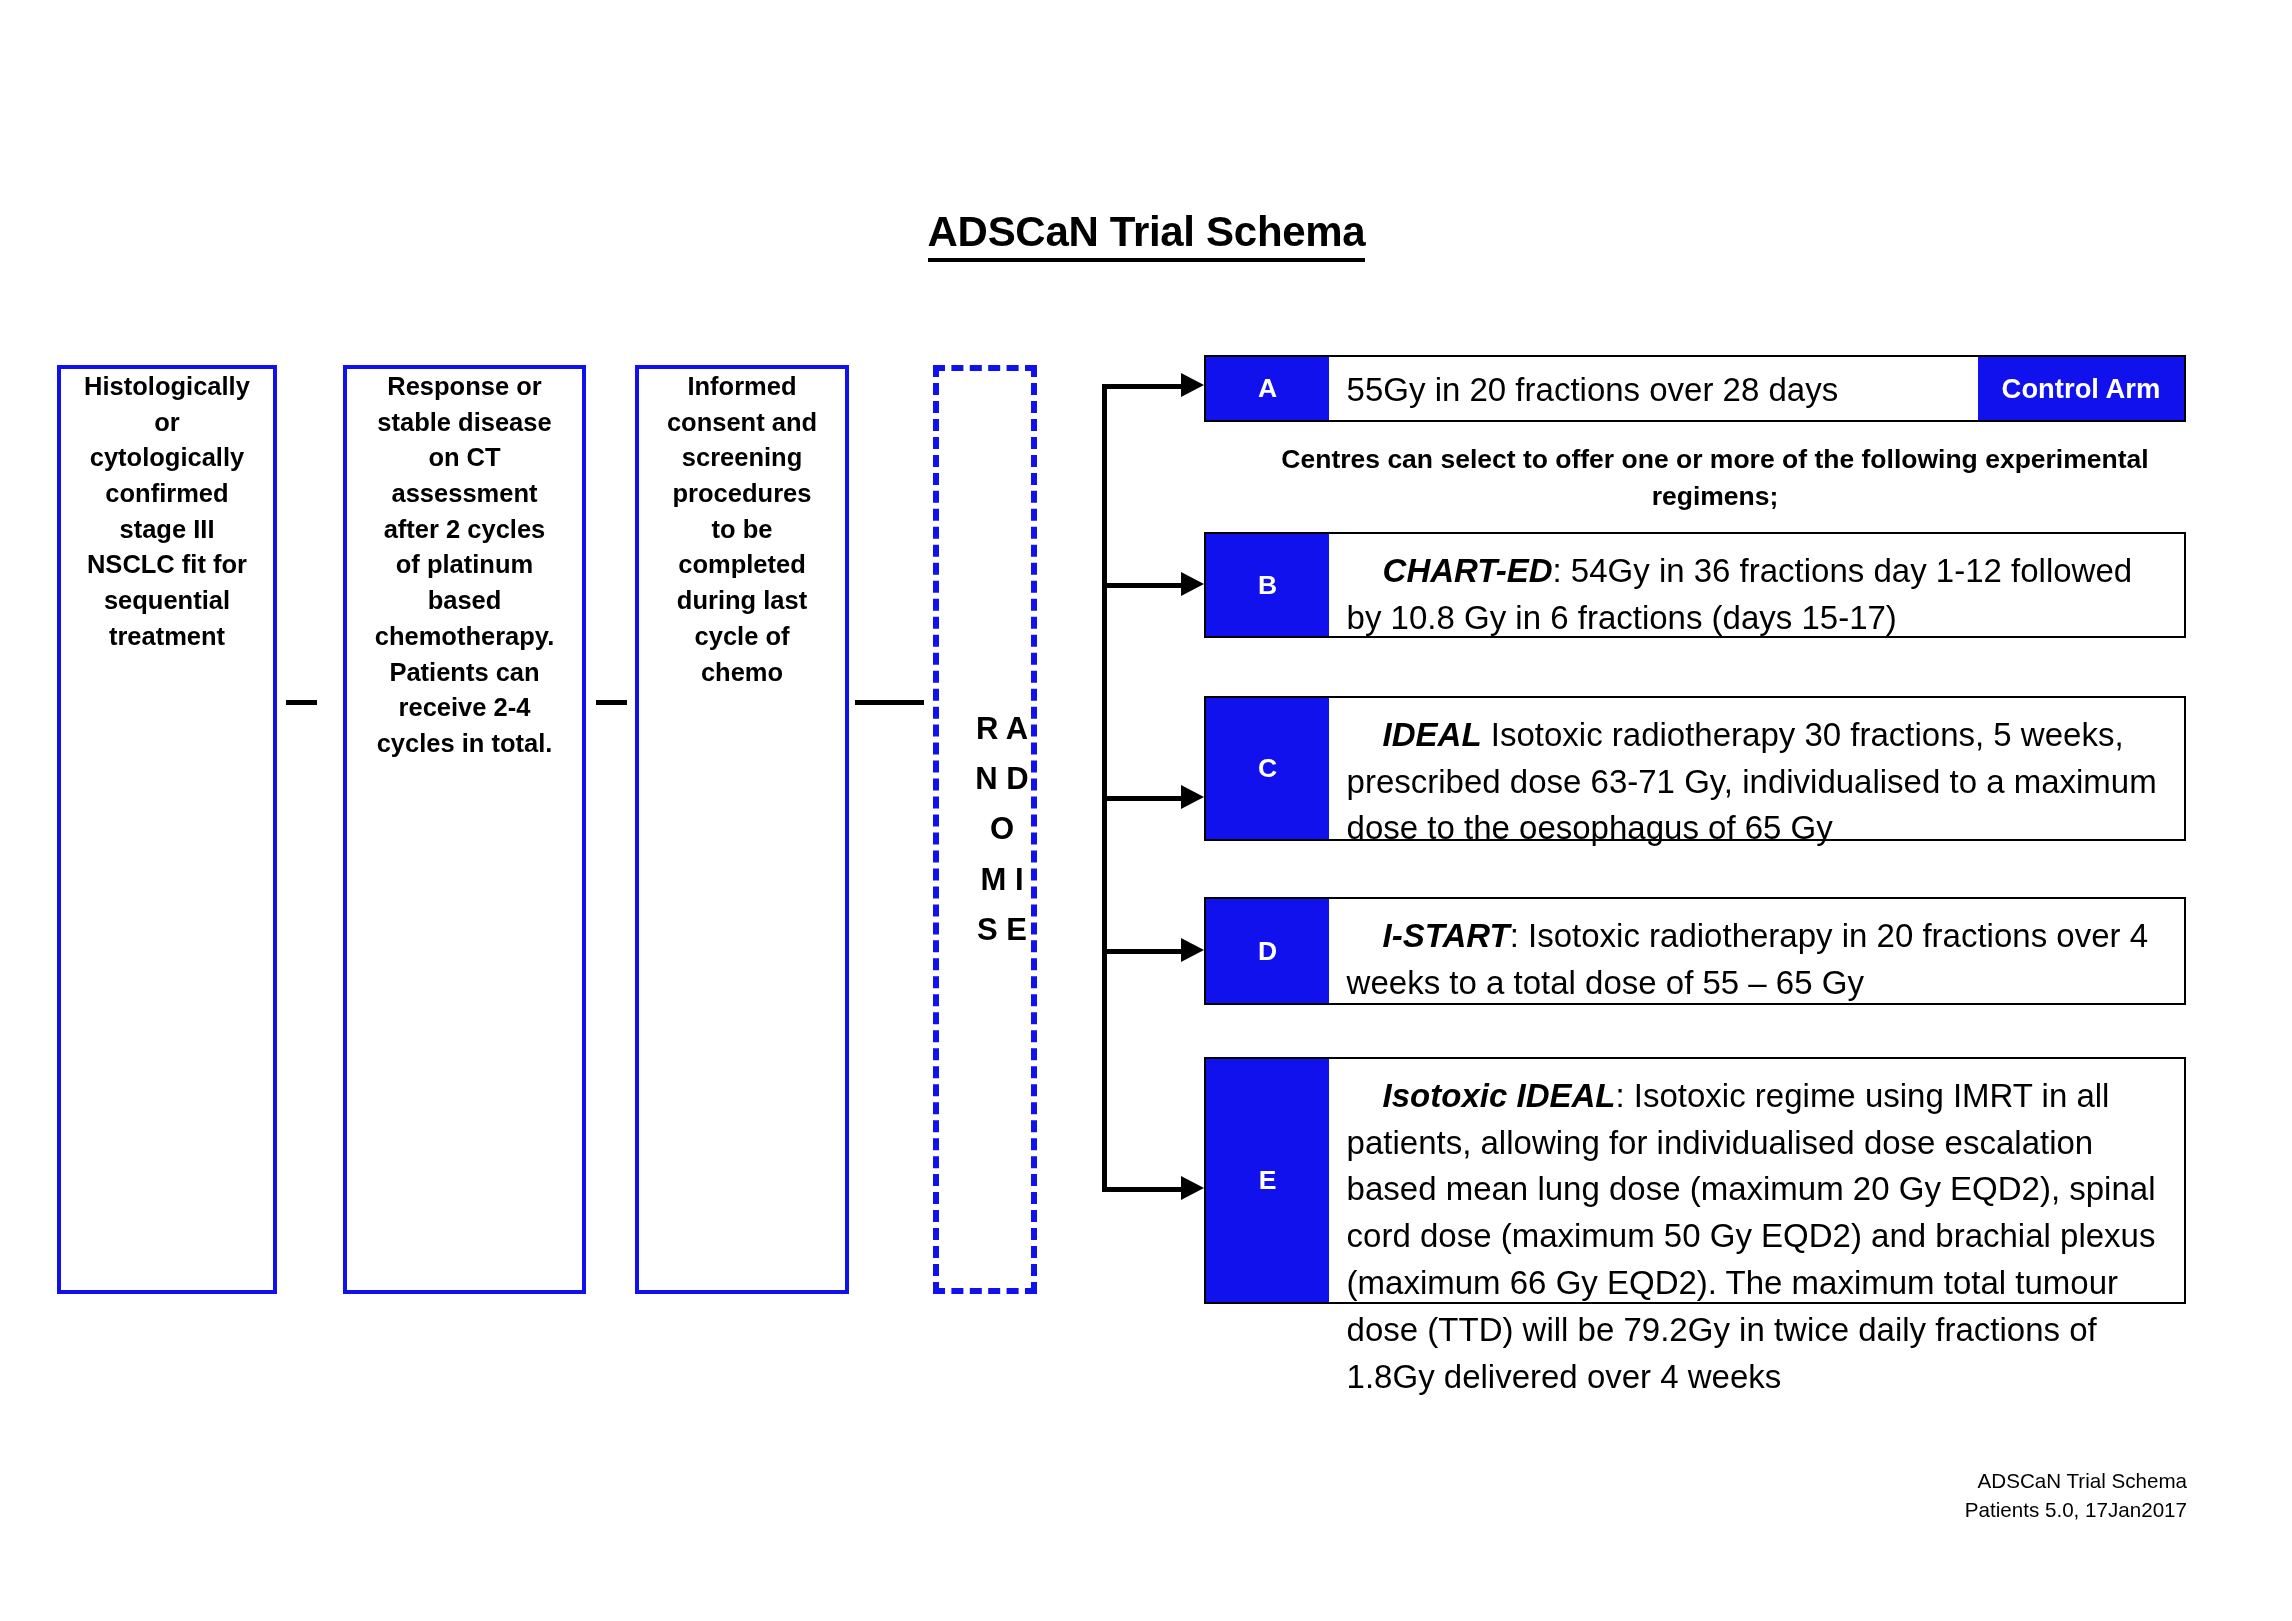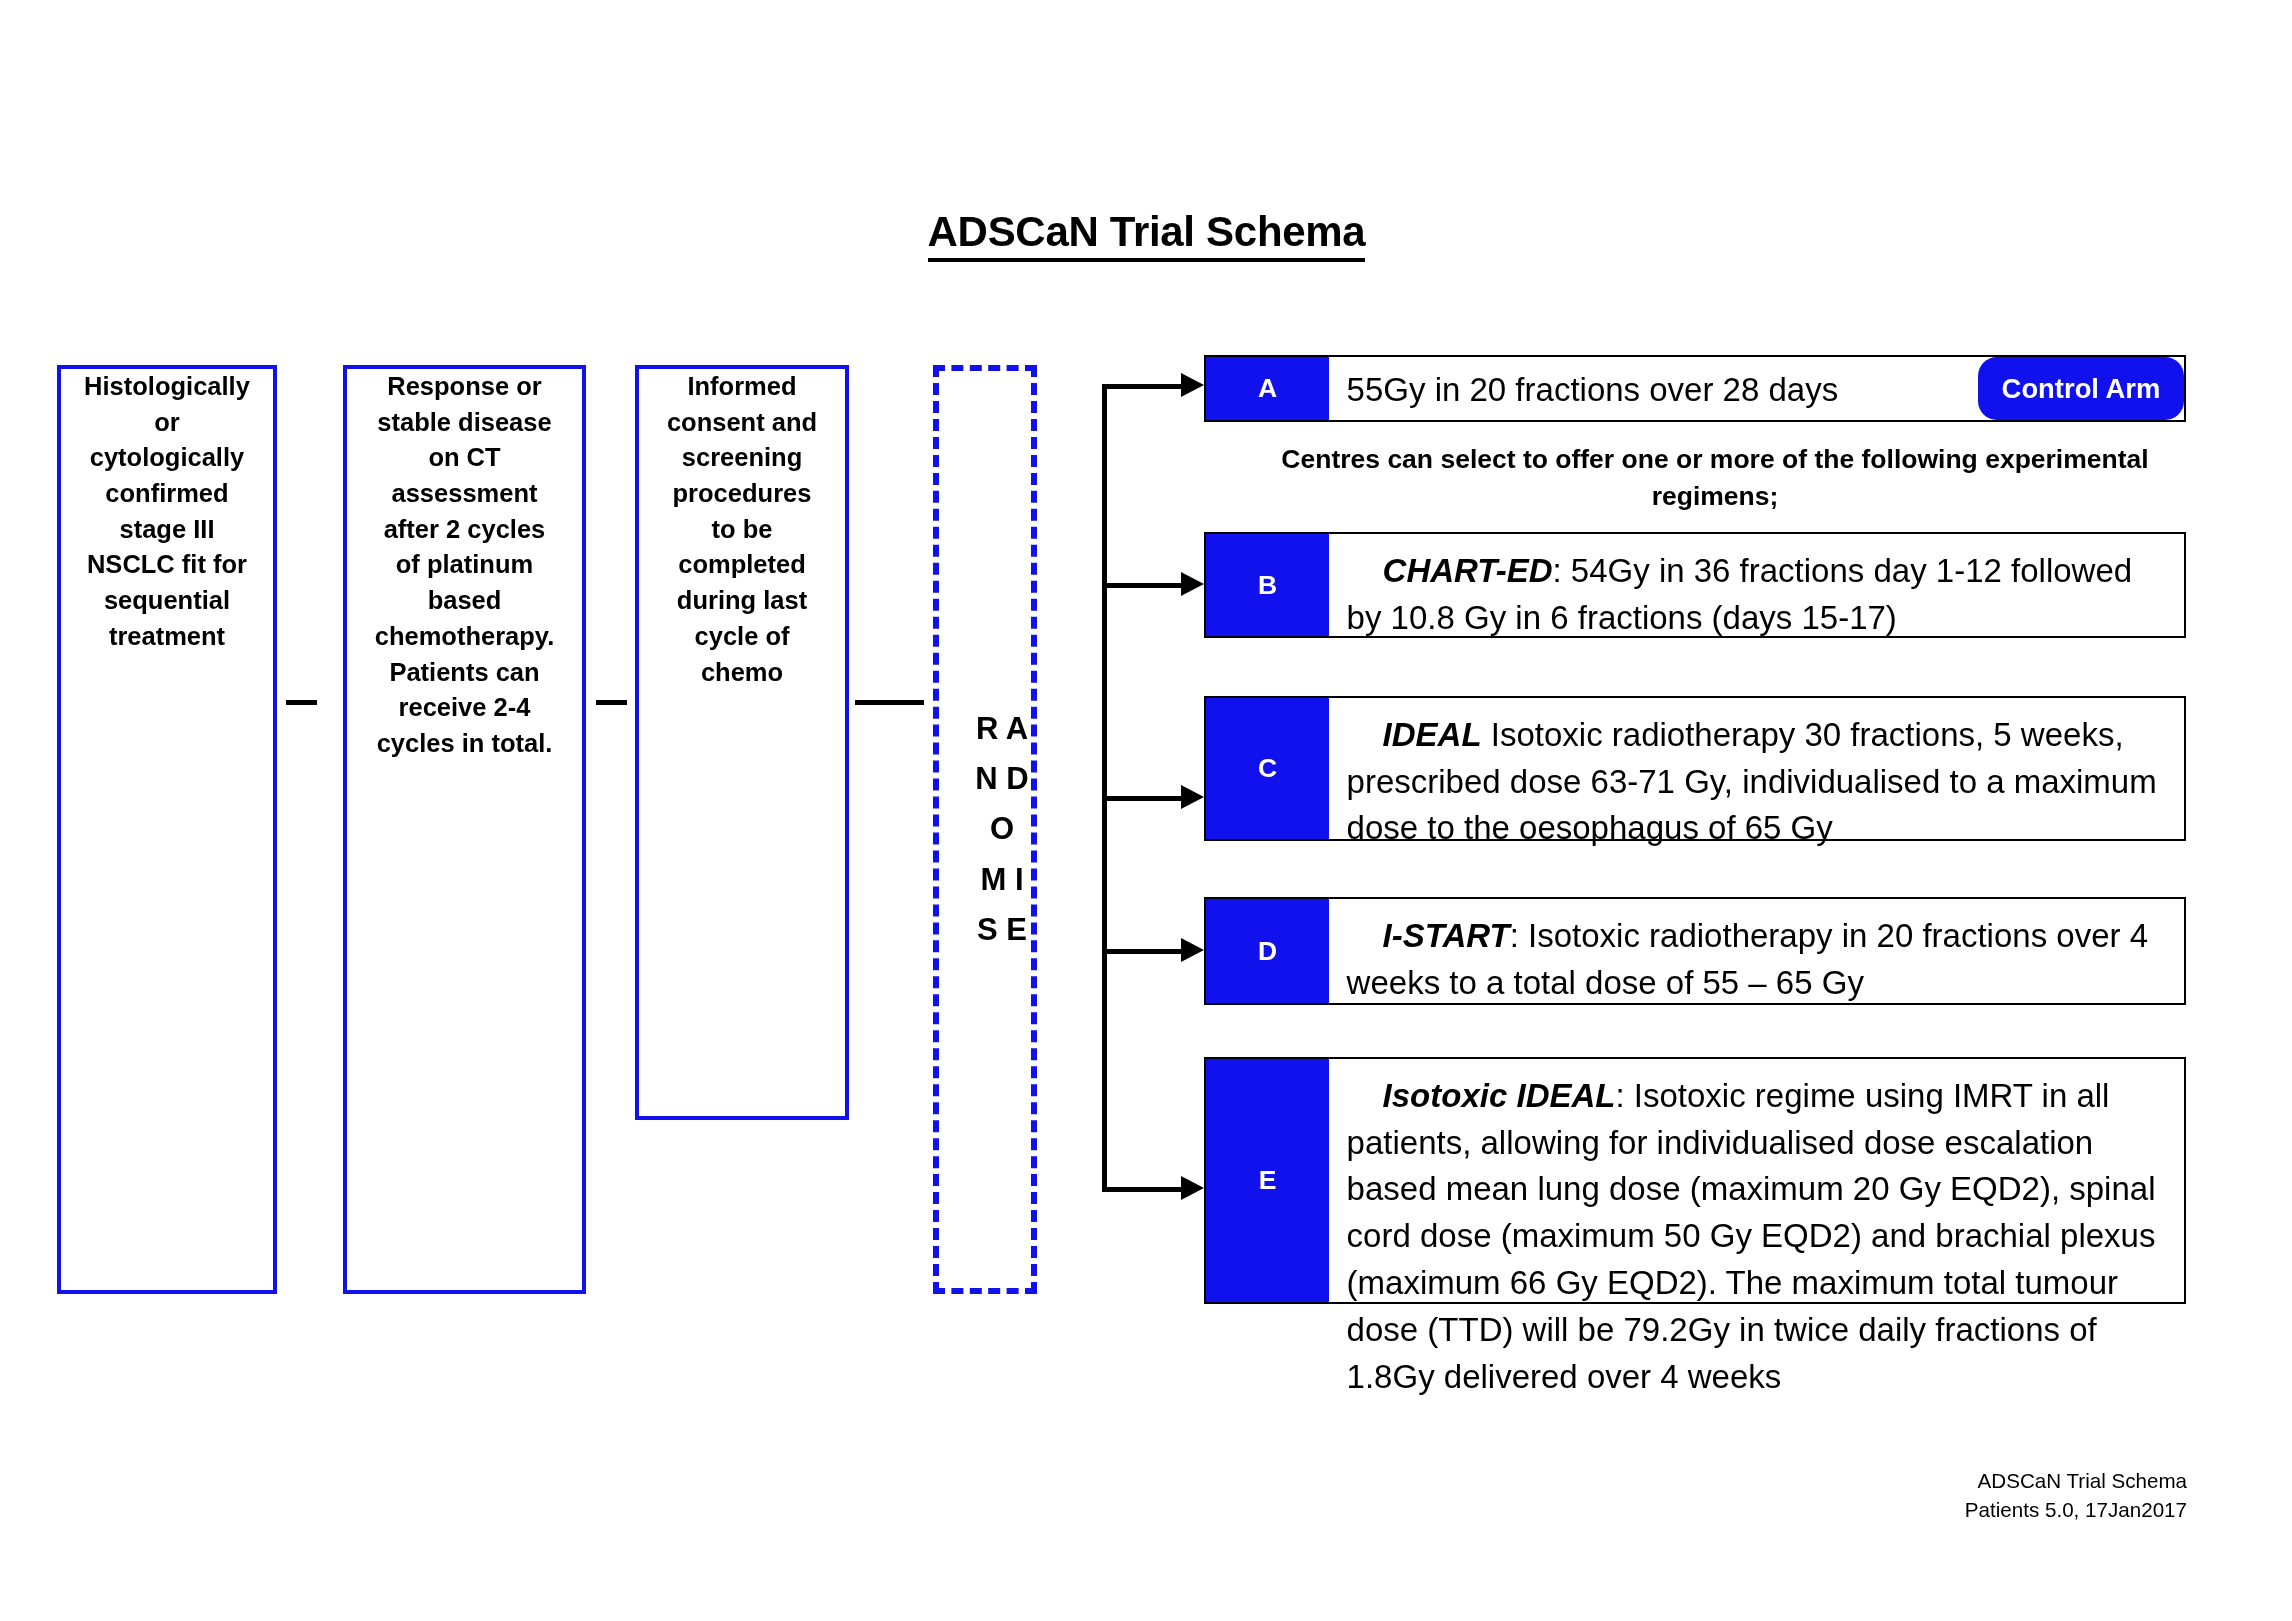--- a/index.html
+++ b/index.html
@@ -49,21 +49,21 @@
     font-size: 26px;
     font-weight: bold;
     line-height: 1.40;
     text-align: center;
     padding: 0 5.9px;
     white-space: pre-line;
   }
 
   #box1 { left: 57px;  top: 365px; width: 220px; height: 929px; }
   #box2 { left: 343px; top: 365px; width: 243px; height: 929px; }
-  #box3 { left: 635px; top: 365px; width: 214px; height: 755px; }
+  #box3 { left: 635px; top: 365px; width: 214px; height: 929px; }
 
   #box1 .txt { font-size: 25.5px; }
   #box2 .txt { font-size: 25.5px; }
   #box3 .txt { font-size: 25.5px; }
 
   
   .dash-conn {
     position: absolute;
     height: 4.9px;
     background: #000000;
@@ -156,21 +156,20 @@
   }
   .arm-tail {
     background: #1111ee;
     color: #ffffff;
     font-size: 27.4px;
     font-weight: bold;
     display: flex;
     align-items: center;
     justify-content: center;
     flex: 0 0 206px;
-    border-radius: 19px;
   }
 
   #armA { left: 1204px; top: 355px; width: 982px; height: 67px; }
   #armB { left: 1204px; top: 532px; width: 982px; height: 106px; }
   #armC { left: 1204px; top: 696px; width: 982px; height: 145px; }
   #armD { left: 1204px; top: 897px; width: 982px; height: 108px; }
   #armE { left: 1204px; top: 1057px; width: 982px; height: 247px; }
 
   
   #centres-note {

